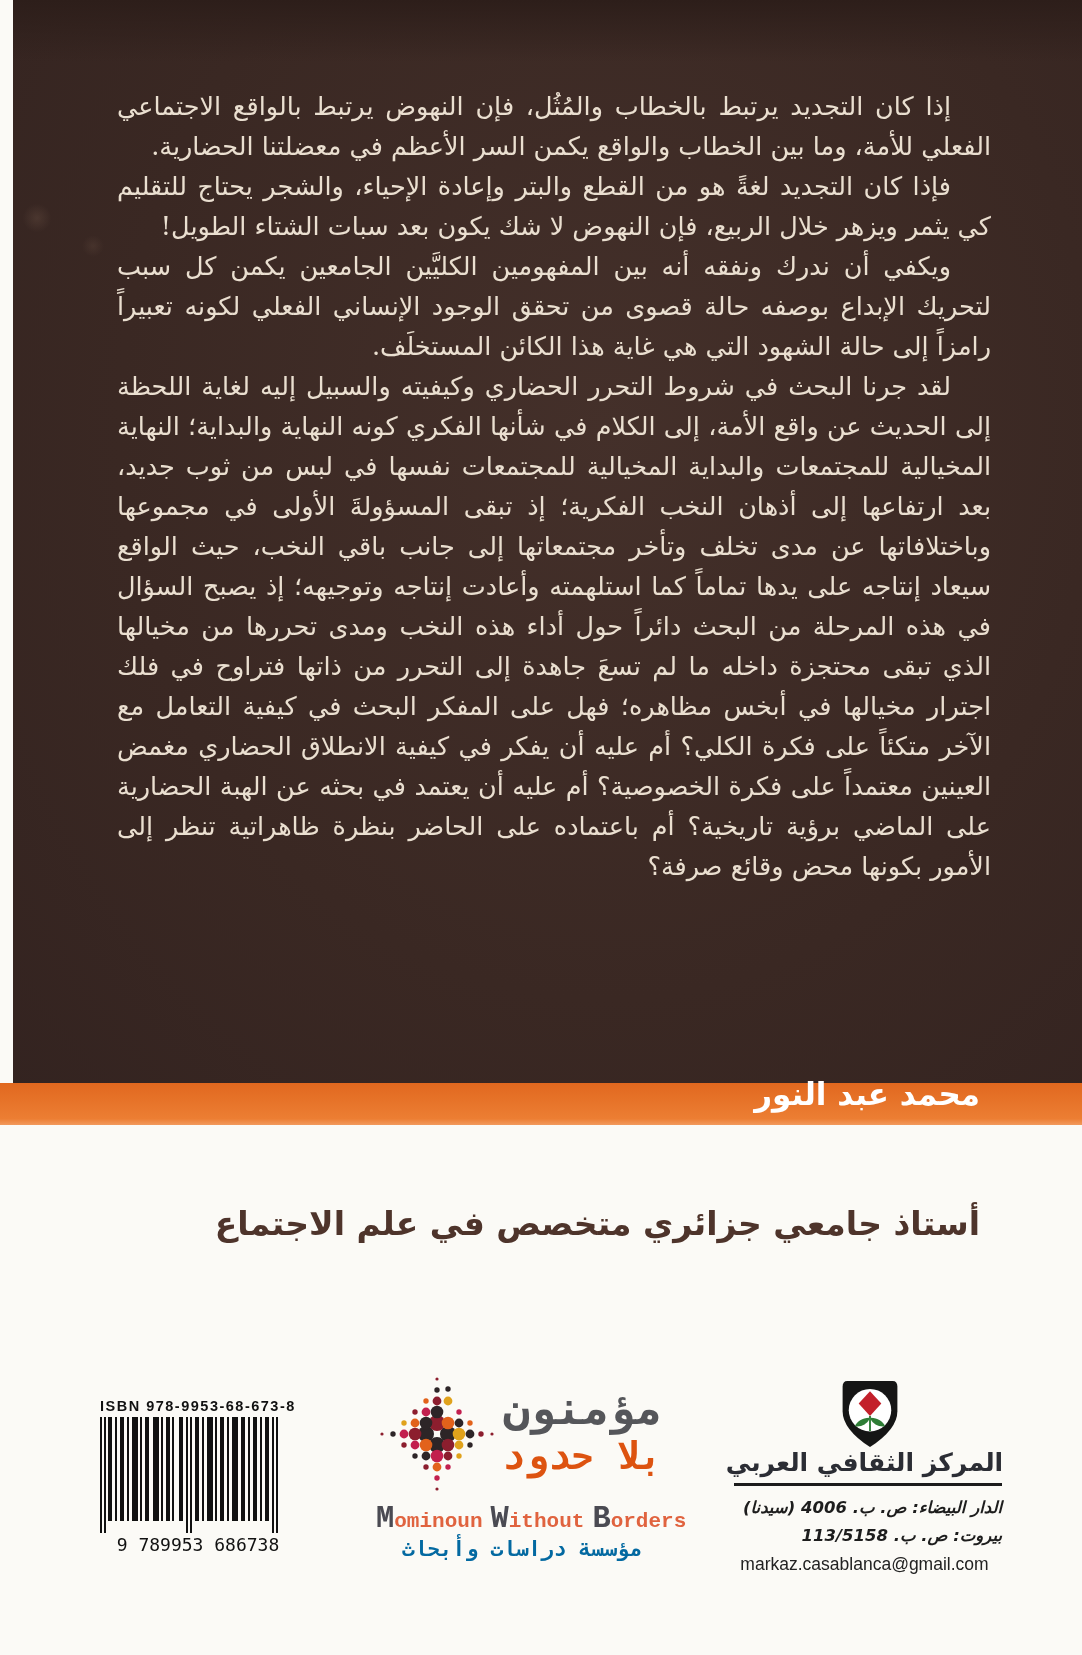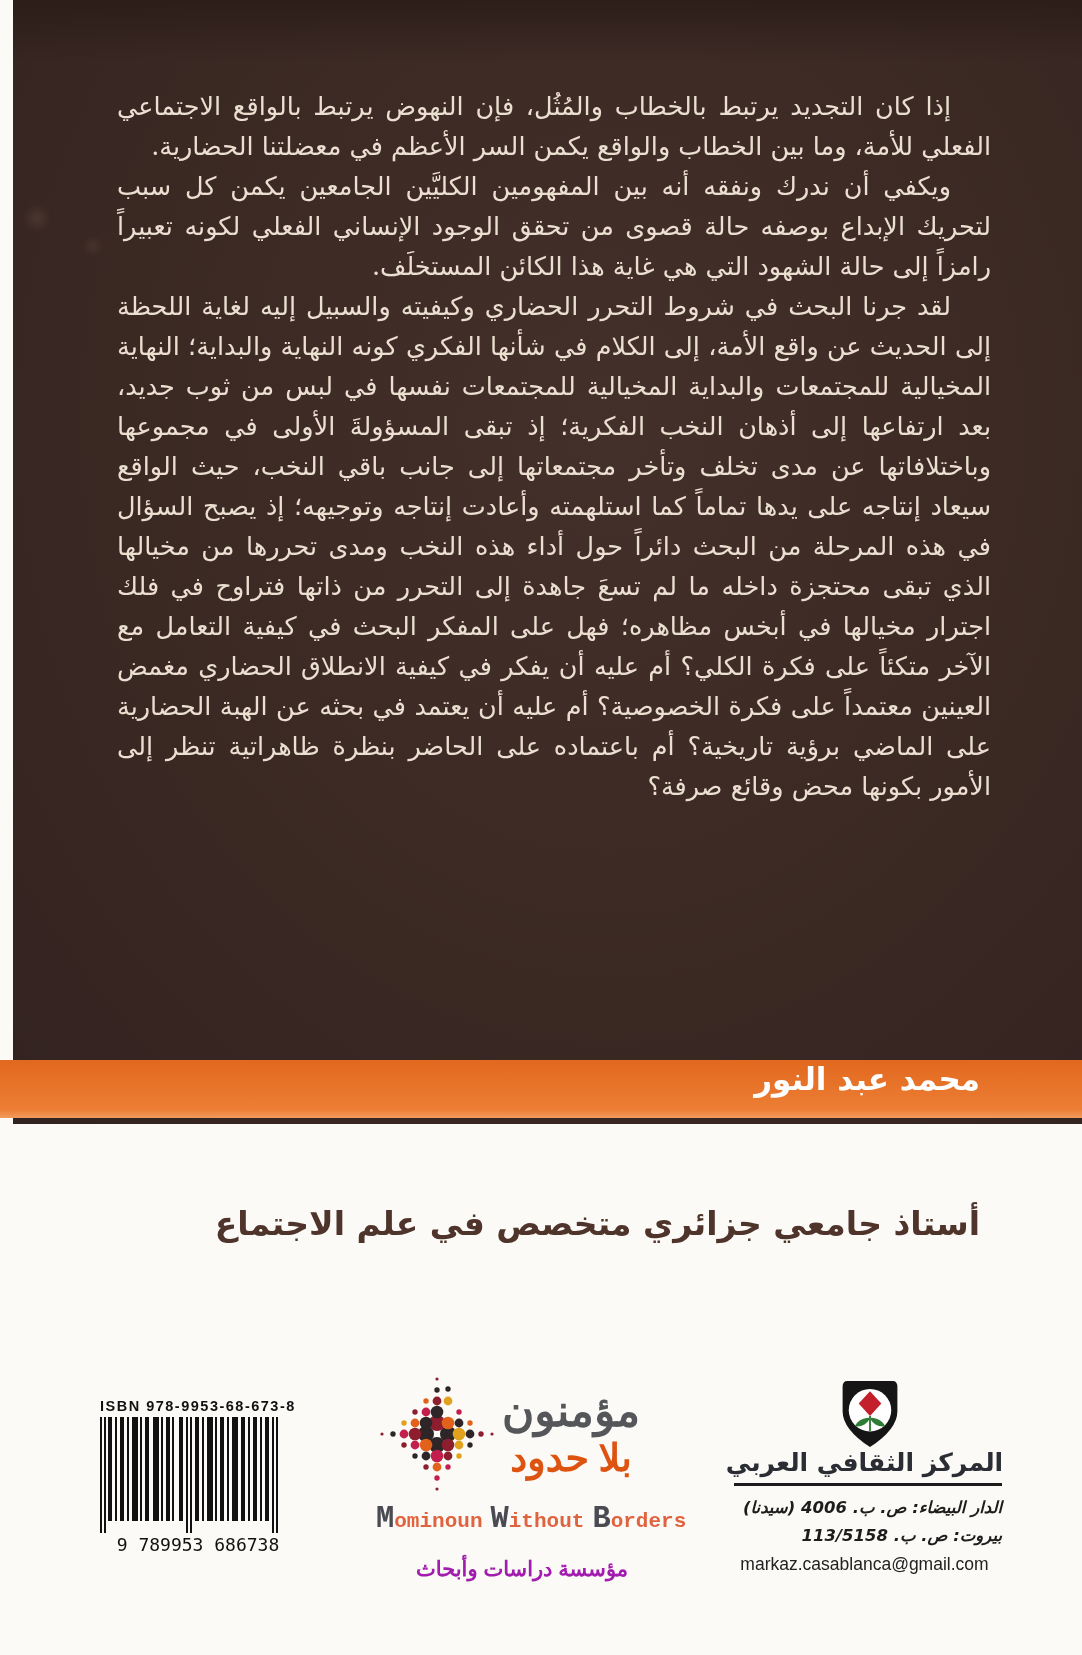--- a/index.html
+++ b/index.html
@@ -29,22 +29,22 @@
     color:#eadfd0;
     font-family:"DejaVu Serif","DejaVu Sans",serif;
     font-size:25.5px;
     line-height:40px;
     text-align:justify;
     text-indent:40px;
     letter-spacing:0;
   }
   
   .author-band{
-    position:absolute;top:1060px;left:0;
-    width:1082px;height:58px;
+    position:absolute;top:1083px;left:0;
+    width:1082px;height:42px;
     background:linear-gradient(#e1681f,#ec7e33 85%,#f29a5d);
     display:flex;align-items:center;
     direction:rtl;
     box-sizing:border-box;
     padding:0 102px 20px 0;
   }
   .author-band .name{
     color:#ffffff;font-weight:bold;font-size:31px;
     font-family:"DejaVu Sans",sans-serif;
   }
@@ -70,36 +70,36 @@
     font-weight:bold;font-size:14.5px;letter-spacing:1.5px;
     white-space:nowrap;margin-bottom:3px;text-align:left;
   }
   .barcode-svg{display:block;}
   
   .mominoun-block{
     position:absolute;left:372px;top:190px;width:300px;
   }
   .mominoun-top{display:flex;align-items:center;}
   .mominoun-wordmark{
-    direction:rtl;text-align:center;line-height:1.05;
-    font-family:Liberation Serif, serif;font-weight:bold;
+    direction:rtl;text-align:right;line-height:1.05;
+    font-family:Liberation Mono, monospace;font-weight:bold;
     margin-right:1px;
   }
   .mominoun-ar1{color:#55565a;font-size:44px;display:block;}
   .mominoun-ar2{color:#dd5310;font-size:38px;display:block;margin-top:4px;}
   .mominoun-latin{
     margin-top:6px;text-align:right;white-space:nowrap;
     font-family:Liberation Mono, monospace;font-size:21px;color:#e0633f;
   }
   .latin-word{display:inline-block;margin:0 4px;font-weight:bold;}
   .latin-word::first-letter{color:#4a4a52;font-size:1.45em;font-weight:bold;}
   .mominoun-subtitle{
-    margin-top:21px;text-align:center;direction:rtl;
-    font-family:Liberation Sans, sans-serif;font-weight:bold;
-    font-size:21px;color:#a21caf;letter-spacing:1px;
+    margin-top:1px;text-align:center;direction:rtl;
+    font-family:Liberation Mono, monospace;font-weight:bold;
+    font-size:21px;color:#0369a1;letter-spacing:1px;
   }
   
   .publisher-block{
     position:absolute;right:80px;top:198px;width:275px;
     direction:rtl;text-align:right;
   }
   .publisher-row{display:flex;flex-direction:column;align-items:center;justify-content:flex-start;}
   .publisher-shield{flex:0 0 auto;margin-left:10px;}
   .publisher-name{
     color:#2b2d34;font-weight:bold;font-size:25px;
@@ -119,20 +119,21 @@
     color:#222;font-size:17.5px;font-weight:normal;line-height:28px;
   }
 </style>
 </head>
 <body>
 
 <div class="cover">
 
   <div class="blurb-section">
     <p>إذا كان التجديد يرتبط بالخطاب والمُثُل، فإن النهوض يرتبط بالواقع الاجتماعي الفعلي للأمة، وما بين الخطاب والواقع يكمن السر الأعظم في معضلتنا الحضارية.</p>
+    <p>فإذا كان التجديد لغةً هو من القطع والبتر وإعادة الإحياء، والشجر يحتاج للتقليم كي يثمر ويزهر خلال الربيع، فإن النهوض لا شك يكون بعد سبات الشتاء الطويل!</p>
     <p>ويكفي أن ندرك ونفقه أنه بين المفهومين الكليَّين الجامعين يكمن كل سبب لتحريك الإبداع بوصفه حالة قصوى من تحقق الوجود الإنساني الفعلي لكونه تعبيراً رامزاً إلى حالة الشهود التي هي غاية هذا الكائن المستخلَف.</p>
     <p>لقد جرنا البحث في شروط التحرر الحضاري وكيفيته والسبيل إليه لغاية اللحظة إلى الحديث عن واقع الأمة، إلى الكلام في شأنها الفكري كونه النهاية والبداية؛ النهاية المخيالية للمجتمعات والبداية المخيالية للمجتمعات نفسها في لبس من ثوب جديد، بعد ارتفاعها إلى أذهان النخب الفكرية؛ إذ تبقى المسؤولةَ الأولى في مجموعها وباختلافاتها عن مدى تخلف وتأخر مجتمعاتها إلى جانب باقي النخب، حيث الواقع سيعاد إنتاجه على يدها تماماً كما استلهمته وأعادت إنتاجه وتوجيهه؛ إذ يصبح السؤال في هذه المرحلة من البحث دائراً حول أداء هذه النخب ومدى تحررها من مخيالها الذي تبقى محتجزة داخله ما لم تسعَ جاهدة إلى التحرر من ذاتها فتراوح في فلك اجترار مخيالها في أبخس مظاهره؛ فهل على المفكر البحث في كيفية التعامل مع الآخر متكئاً على فكرة الكلي؟ أم عليه أن يفكر في كيفية الانطلاق الحضاري مغمض العينين معتمداً على فكرة الخصوصية؟ أم عليه أن يعتمد في بحثه عن الهبة الحضارية على الماضي برؤية تاريخية؟ أم باعتماده على الحاضر بنظرة ظاهراتية تنظر إلى الأمور بكونها محض وقائع صرفة؟</p>
   </div>
 
   <div class="author-band">
     <span class="name">محمد عبد النور</span>
   </div>
 
   <div class="white-section">
 

